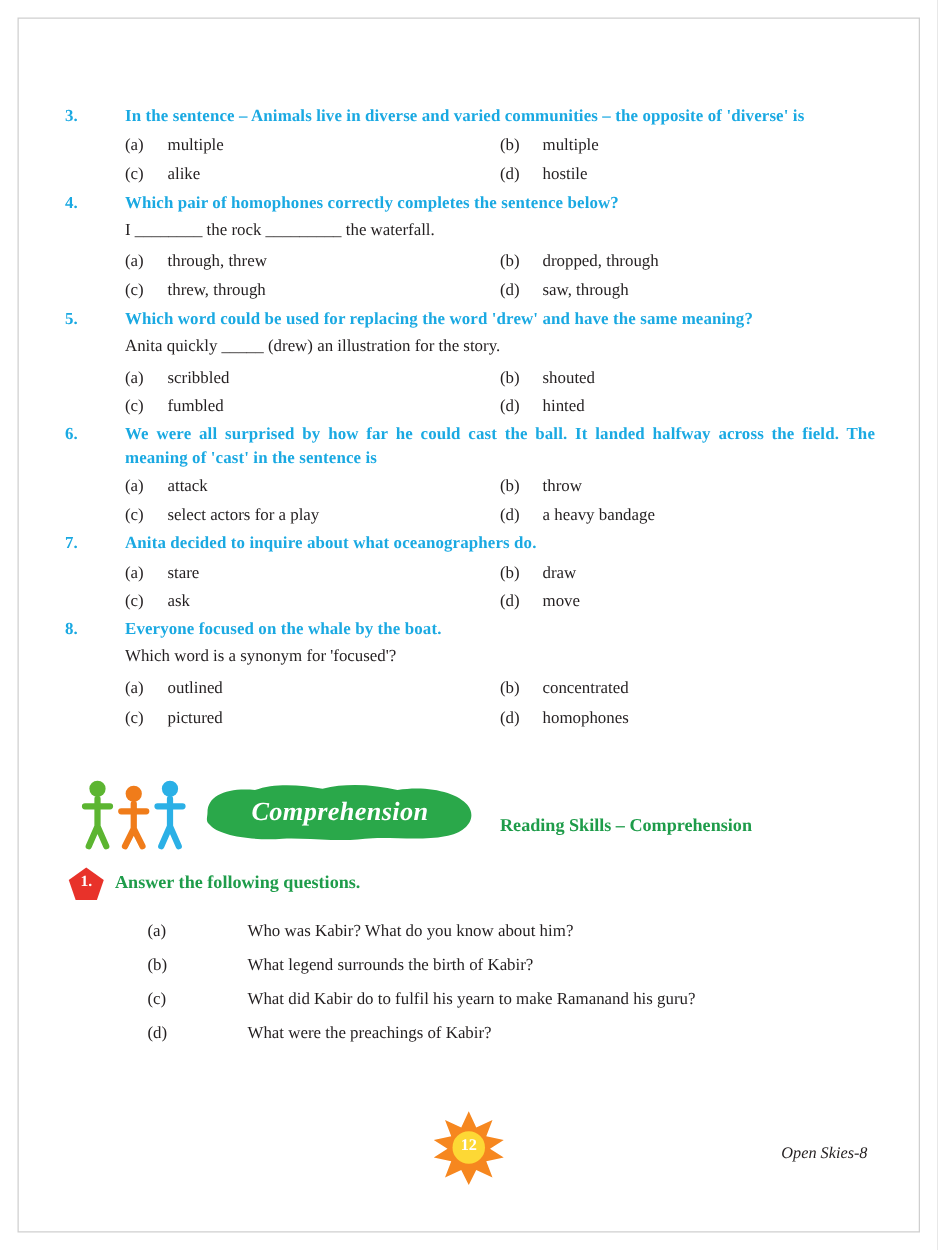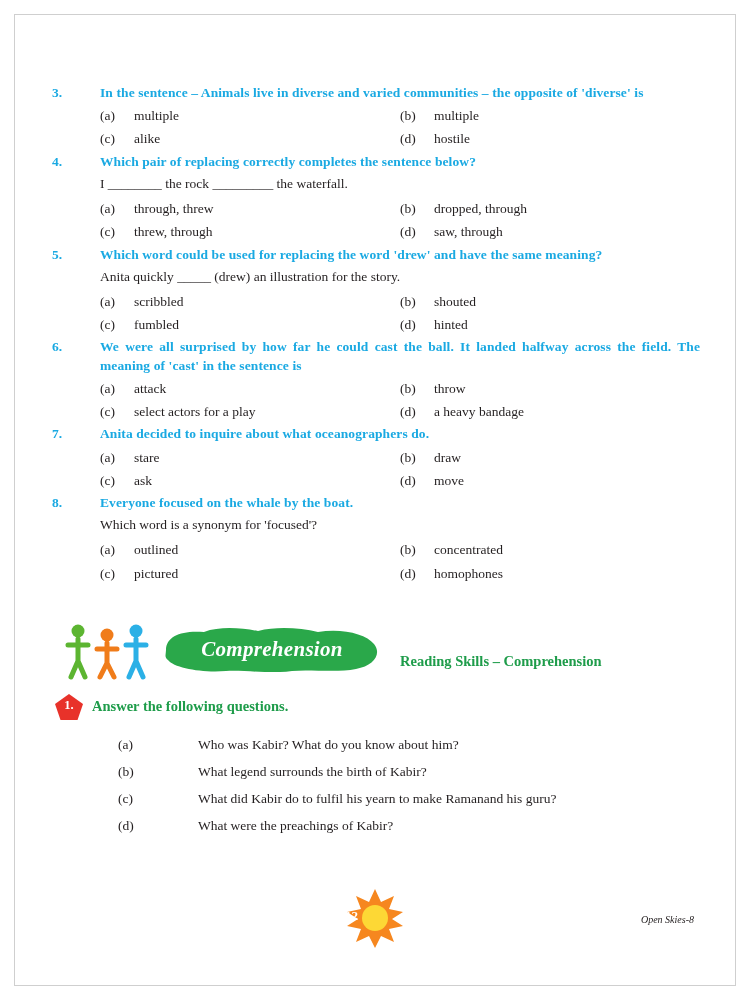--- a/index.html
+++ b/index.html
@@ -194,30 +194,31 @@
     top: 0;
     width: 60px;
     height: 60px;
   }
   .pageno {
     position: absolute;
     left: 50%;
     transform: translateX(-50%);
     top: 20px;
     width: 60px;
+    text-align: center;
     color: #ffffff;
     font-weight: bold;
     font-size: 13px;
   }
   .bookref {
     position: absolute;
     right: 56px;
     top: 26px;
     font-style: italic;
-    font-size: 10px;
+    font-size: 13px;
     color: #231f20;
   }
 </style>
 </head>
 <body>
 
 <div class="page">
   <div class="page-border"></div>
 
   <div class="content">
@@ -247,21 +248,21 @@
             <span class="optlabel">(d)</span>
             <span class="opttext">hostile</span>
           </span>
         </div>
       </div>
     </div>
 
     <div class="qblock">
       <div class="qhead">
         <span class="qnum">4.</span>
-        <span class="qtext">Which pair of replacing correctly completes the sentence below?</span>
+        <span class="qtext">Which pair of homophones correctly completes the sentence below?</span>
       </div>
       <div class="qsub">I ________ the rock _________ the waterfall.</div>
       <div class="opts">
         <div class="optrow">
           <span class="optcell">
             <span class="optlabel">(a)</span>
             <span class="opttext">through, threw</span>
           </span>
           <span class="optcell">
             <span class="optlabel">(b)</span>

